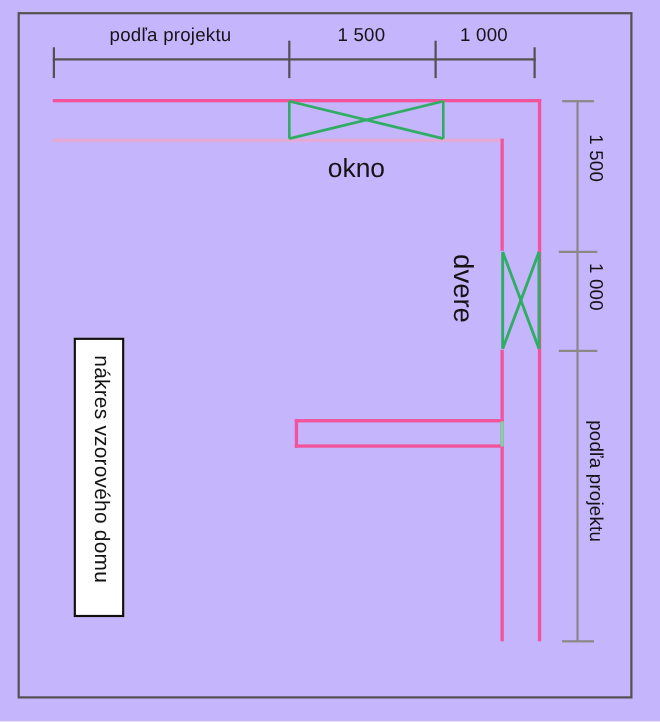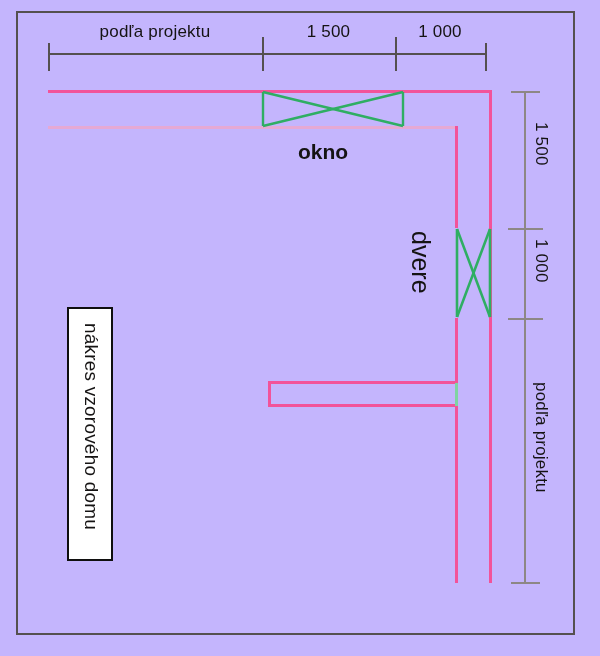--- a/index.html
+++ b/index.html
@@ -72,24 +72,23 @@
     position: absolute;
     background: #f2539a;
   }
   .wall-soft {
     position: absolute;
     background: #e6a9d4;
   }
   
   .plan-label {
     position: absolute;
-    font-size: 21px;
+    font-size: 24px;
     color: #151313;
     white-space: nowrap;
-    font-weight: bold;
   }
   .plan-label-rot {
     position: absolute;
     font-size: 25px;
     color: #151313;
     white-space: nowrap;
     transform-origin: 0 0;
     transform: rotate(90deg);
   }
   

